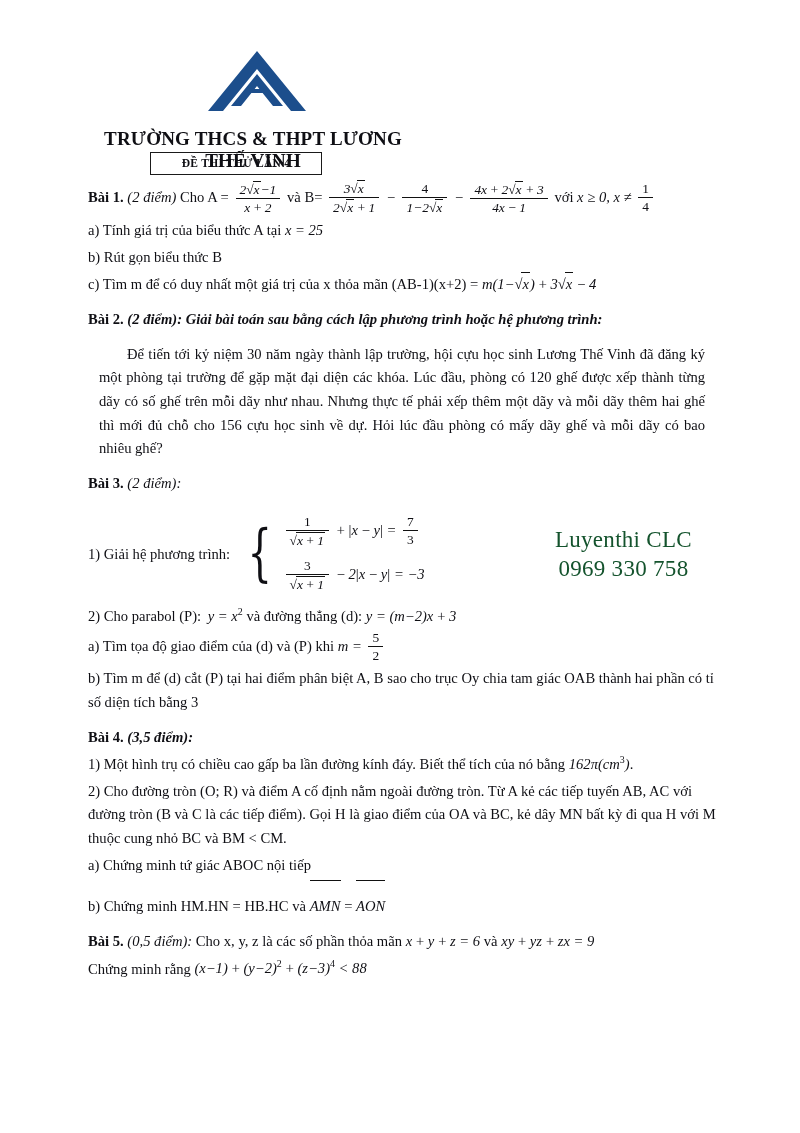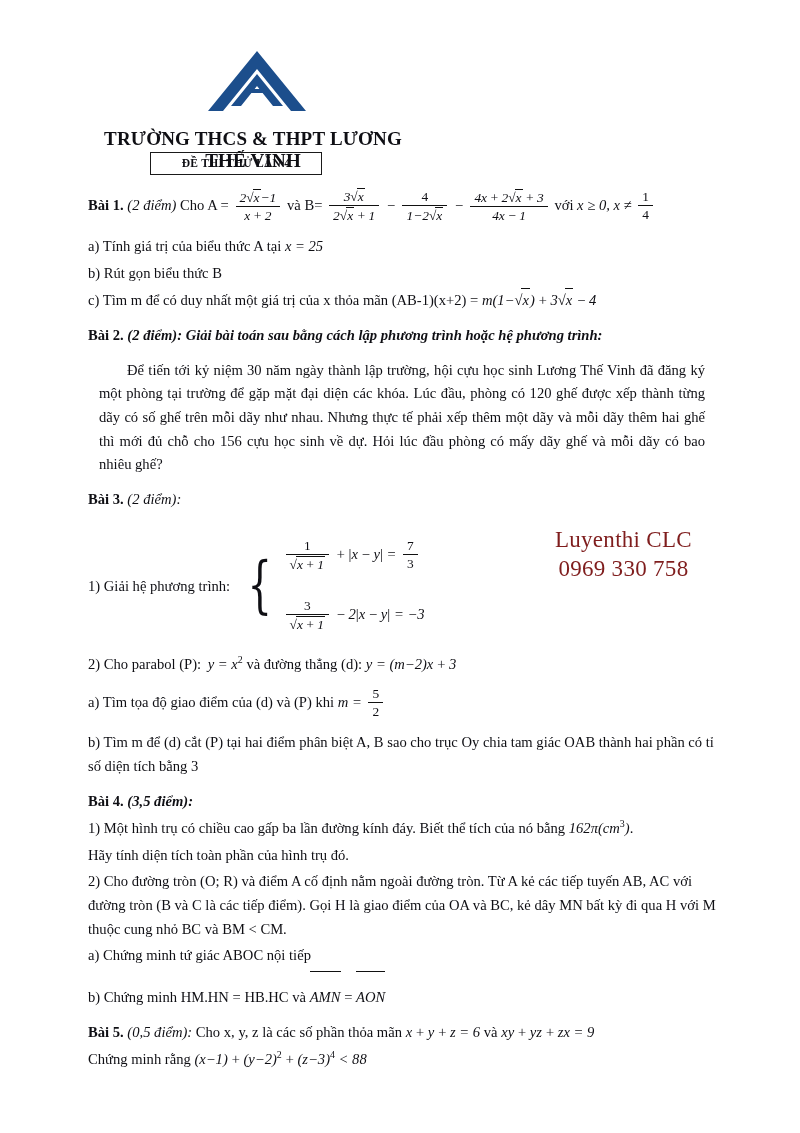--- a/index.html
+++ b/index.html
@@ -121,21 +121,21 @@
   }
   .up {
     font-style: normal;
   }
   .frac {
     display: inline-block;
     vertical-align: middle;
     text-align: center;
     font-size: .92em;
     line-height: 1.12;
-    margin: 8px 3px;
+    margin: 0 3px;
     position: relative;
     top: -1px;
   }
   .frac .num {
     display: block;
     padding: 0 4px 1px;
     border-bottom: 1.1px solid #111;
   }
   .frac .den {
     display: block;
@@ -198,21 +198,21 @@
   }
   .eqrow .lab {
     padding-top: 2px;
   }
 
   
   .watermark {
     position: absolute;
     right: 108px;
     top: 525px;
-    color: #7f1d1d;
+    color: #14532d;
     font-family: "Liberation Serif", serif;
     font-size: 23px;
     line-height: 1.28;
     text-align: center;
     letter-spacing: .3px;
   }
 </style>
 </head>
 <body>
 
@@ -319,21 +319,20 @@
 
     <div class="block">
       <p class="line">
         <span class="q-head">Bài 4.</span>
         <span class="bold-ital">(3,5 điểm):</span>
       </p>
       <p class="line">
         <span>1) Một hình trụ có chiều cao gấp ba lần đường kính đáy. Biết thể tích của nó bằng</span>
         <span class="m">162π(cm<sup class="pw">3</sup>)</span>.
       </p>
-      <p class="line">Hãy tính diện tích toàn phần của hình trụ đó.</p>
       <p class="line">2) Cho đường tròn (O; R) và điểm A cố định nằm ngoài đường tròn. Từ A kẻ các tiếp tuyến AB, AC với đường tròn (B và C là các tiếp điểm). Gọi H là giao điểm của OA và BC, kẻ dây MN bất kỳ đi qua H với M thuộc cung nhỏ BC và BM &lt; CM.</p>
       <p class="line">a) Chứng minh tứ giác ABOC nội tiếp</p>
       <p class="line">
         <span>b) Chứng minh HM.HN = HB.HC và</span>
         <span class="m ovl">AMN</span>
         <span>=</span>
         <span class="m ovl">AON</span>
       </p>
     </div>
 

